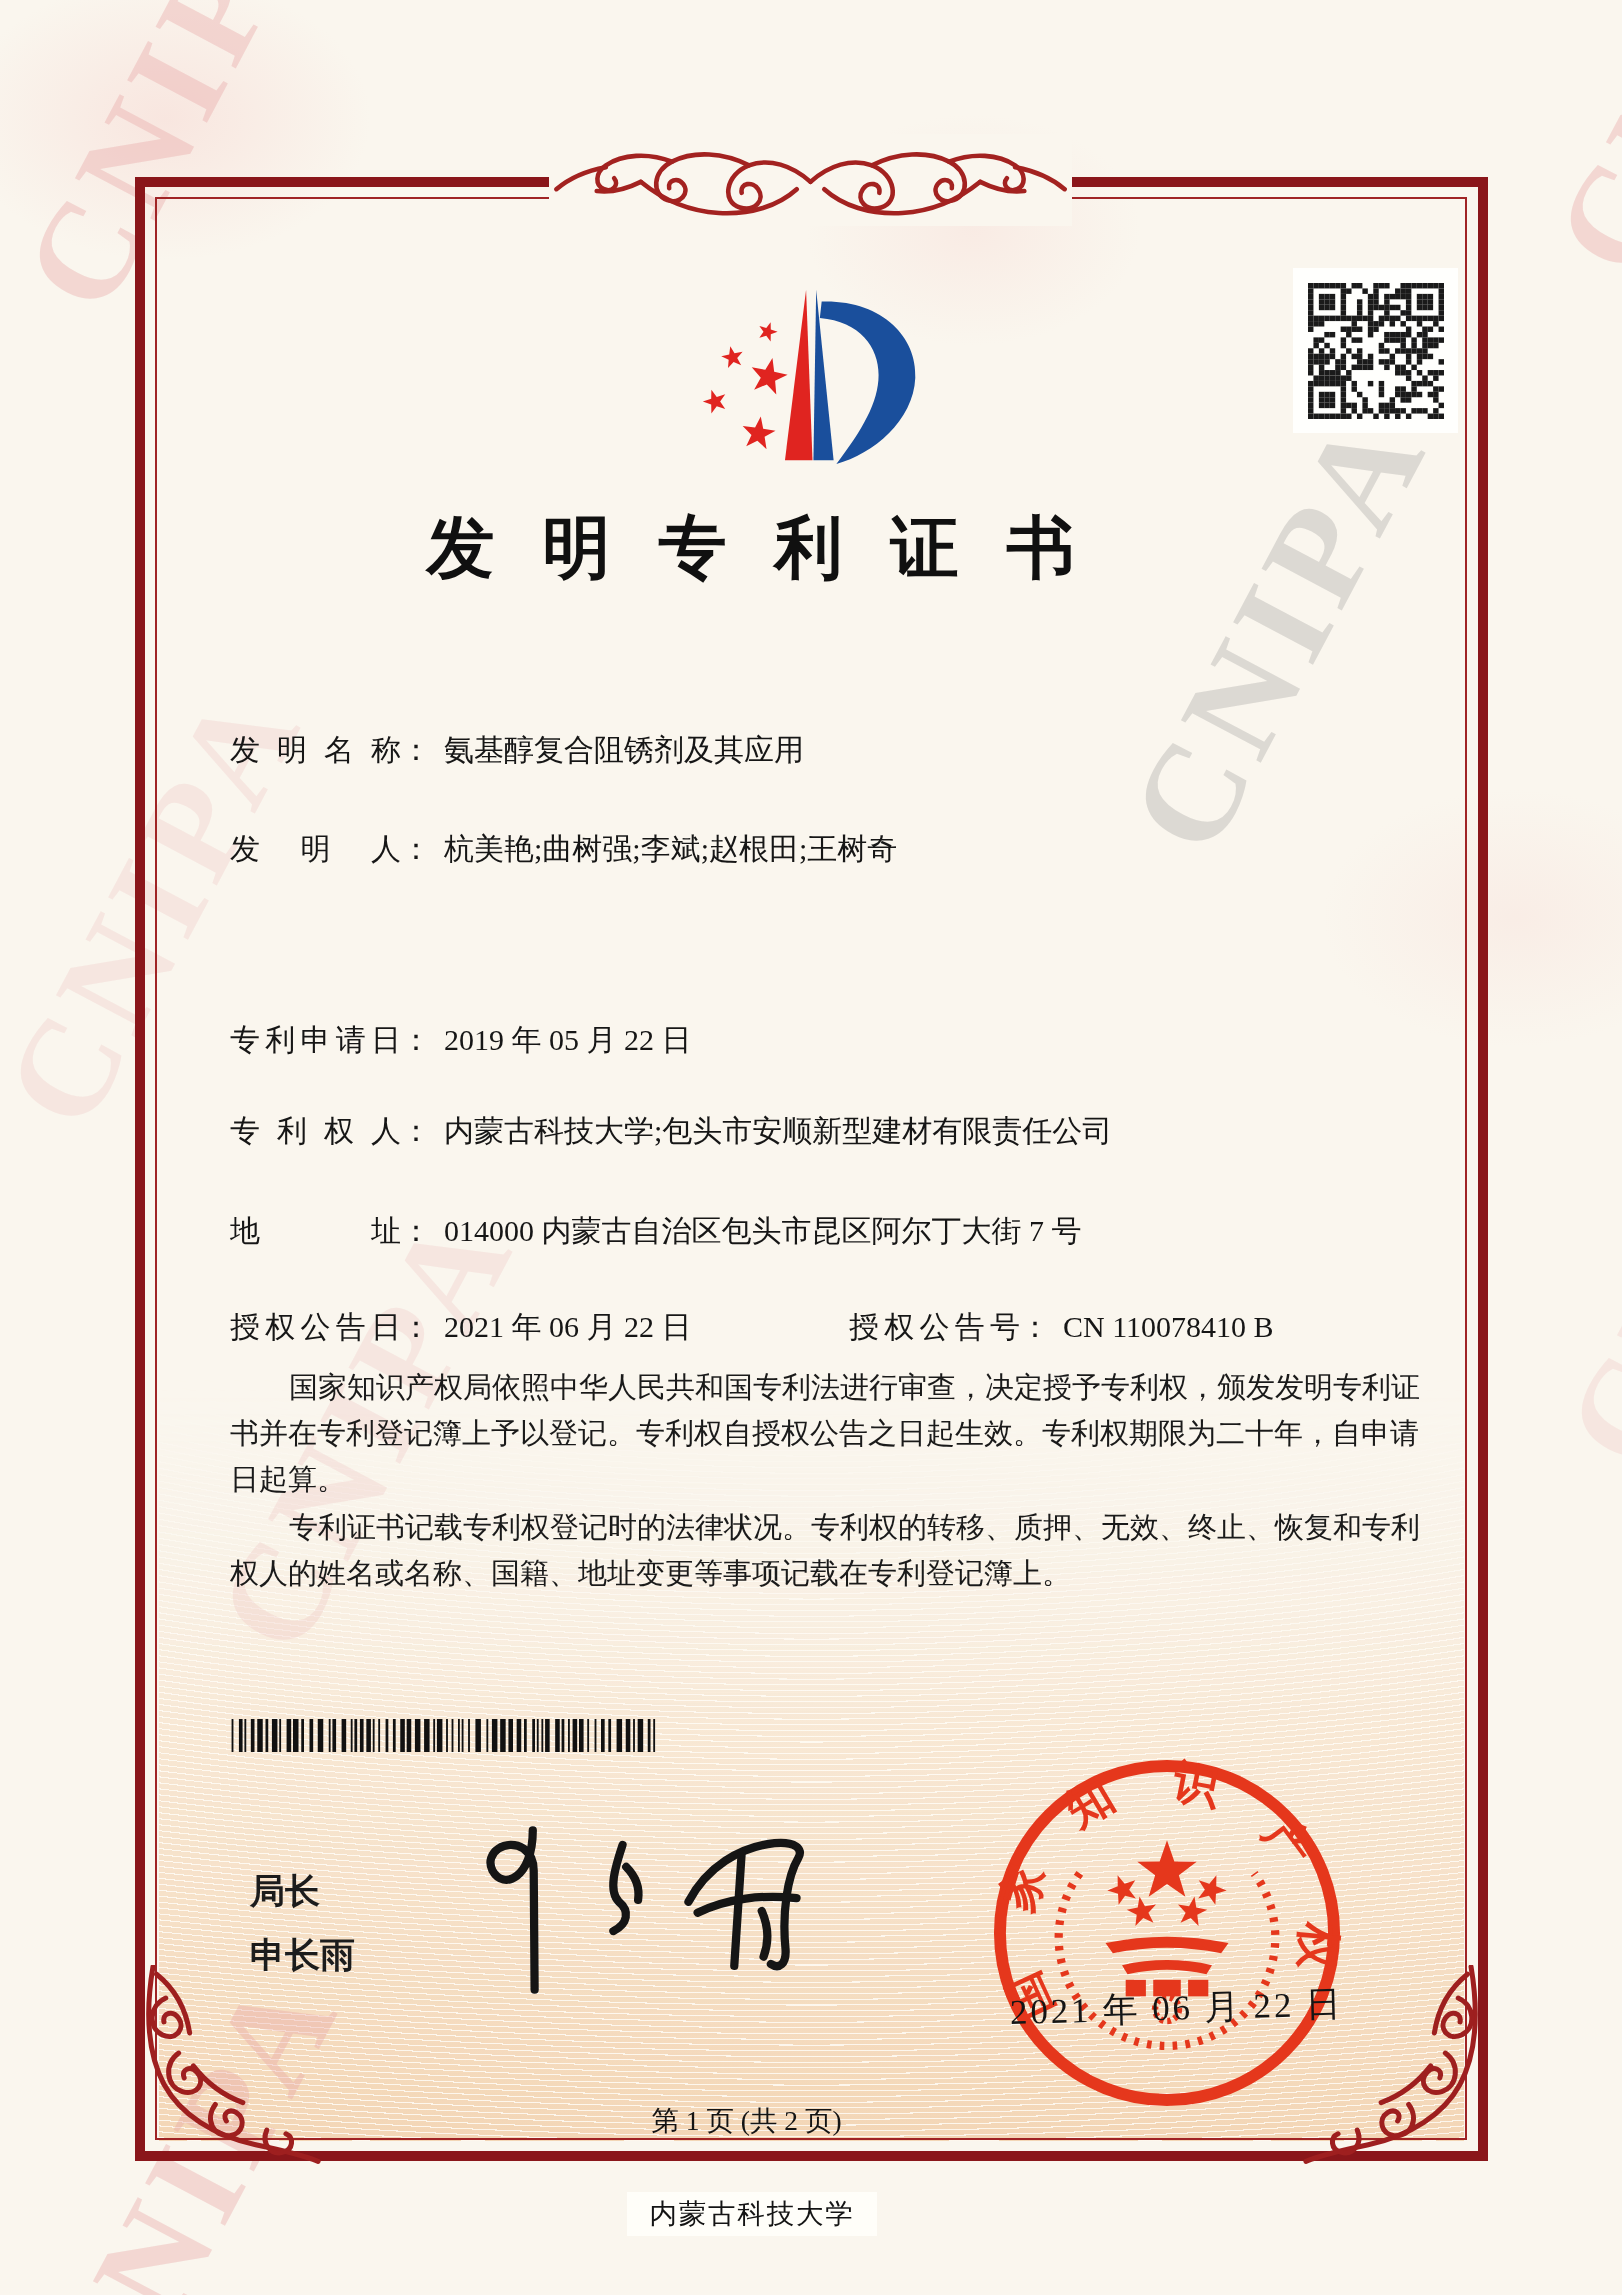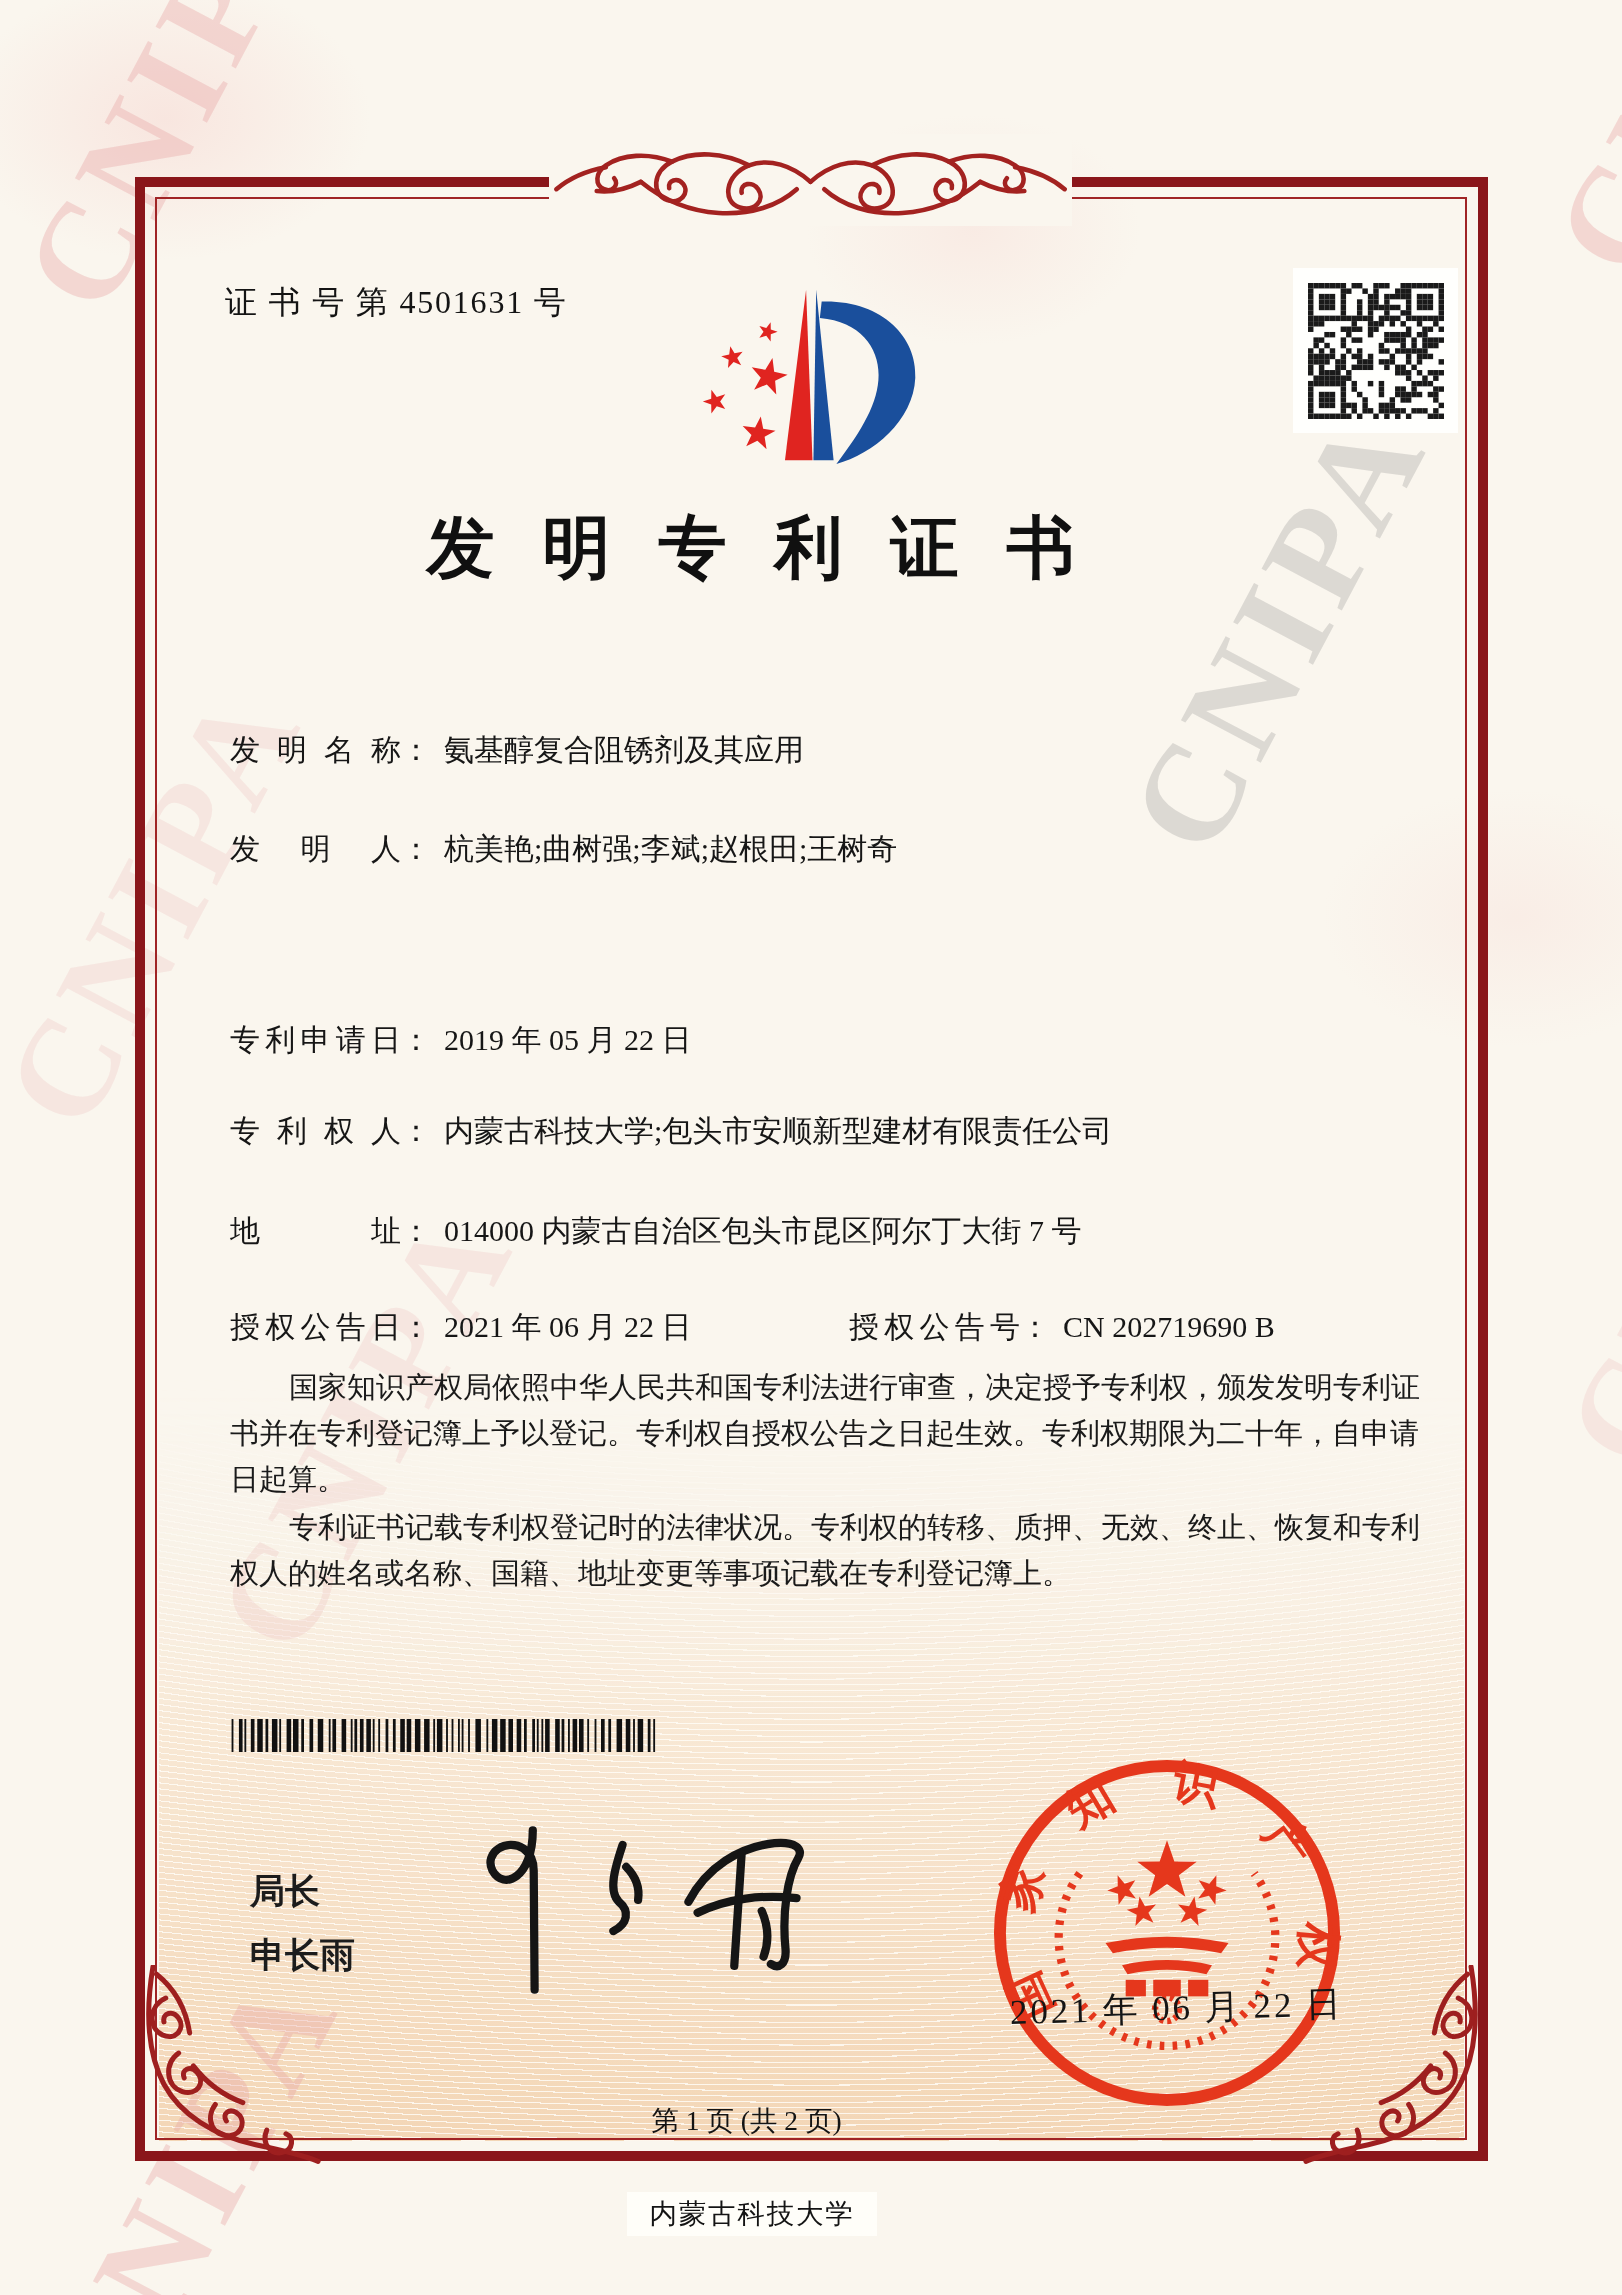--- a/index.html
+++ b/index.html
@@ -108,21 +108,20 @@
       <path d="M16,2 C8,50 10,96 28,130 C46,163 82,186 128,196 C152,201 176,206 196,214"></path>
       <path d="M30,36 C12,44 10,68 26,76 C40,83 52,70 44,58 C38,49 26,52 28,62"></path>
       <path d="M44,96 C28,108 30,132 48,138 C64,143 74,128 64,117 C57,109 46,114 50,123"></path>
       <path d="M84,152 C72,168 82,188 100,186 C114,184 118,168 107,161 C99,156 91,162 96,170"></path>
       <path d="M140,180 C134,194 144,208 158,204 C169,201 170,188 161,184"></path>
       <path d="M20,10 C40,26 52,48 56,74"></path>
       <path d="M60,110 C74,128 92,142 114,150"></path>
     </g>
   </svg>
 
-  <div class="certno">证 书 号 第 4501631 号</div>
 
   <svg class="logo" width="257" height="202" viewBox="0 0 280 220">
     <defs>
       <polygon id="star" points="0,-10 2.35,-3.24 9.51,-3.09 3.80,1.24 5.88,8.09 0,4 -5.88,8.09 -3.80,1.24 -9.51,-3.09 -2.35,-3.24"></polygon>
     </defs>
     <g fill="#e02420">
       <use href="#star" transform="translate(91,63) rotate(18) scale(1.1)"></use>
       <use href="#star" transform="translate(53,91) rotate(-12) scale(1.25)"></use>
       <use href="#star" transform="translate(92,112) rotate(12) scale(2.1)"></use>
       <use href="#star" transform="translate(34,139) rotate(-18) scale(1.35)"></use>
@@ -482,21 +481,21 @@
   </div>
   <div class="frow" style="top:1074px">
     <span class="flabel">专利权人</span><span>：</span><span class="fval">内蒙古科技大学;包头市安顺新型建材有限责任公司</span>
   </div>
   <div class="frow" style="top:1174px">
     <span class="flabel">地址</span><span>：</span><span class="fval">014000 内蒙古自治区包头市昆区阿尔丁大街 7 号</span>
   </div>
   <div class="frow" style="top:1270px">
     <span class="flabel">授权公告日</span><span>：</span><span class="fval">2021 年 06 月 22 日</span>
     <span class="fsecond">
-      <span class="flabel">授权公告号</span><span>：</span><span class="fval">CN 202719690 B</span>
+      <span class="flabel">授权公告号</span><span>：</span><span class="fval">CN 110078410 B</span>
     </span>
   </div>
 
   <div class="para" style="top:1344px">国家知识产权局依照中华人民共和国专利法进行审查，决定授予专利权，颁发发明专利证书并在专利登记簿上予以登记。专利权自授权公告之日起生效。专利权期限为二十年，自申请日起算。</div>
   <div class="para" style="top:1484px">专利证书记载专利权登记时的法律状况。专利权的转移、质押、无效、终止、恢复和专利权人的姓名或名称、国籍、地址变更等事项记载在专利登记簿上。</div>
 
   <svg class="barcode" id="barcode" width="432" height="33" viewBox="0 0 470 36" fill="#111">
       <rect x="0" y="0" width="2" height="36"></rect>
       <rect x="8" y="0" width="4" height="36"></rect>
       <rect x="14" y="0" width="2" height="36"></rect>

